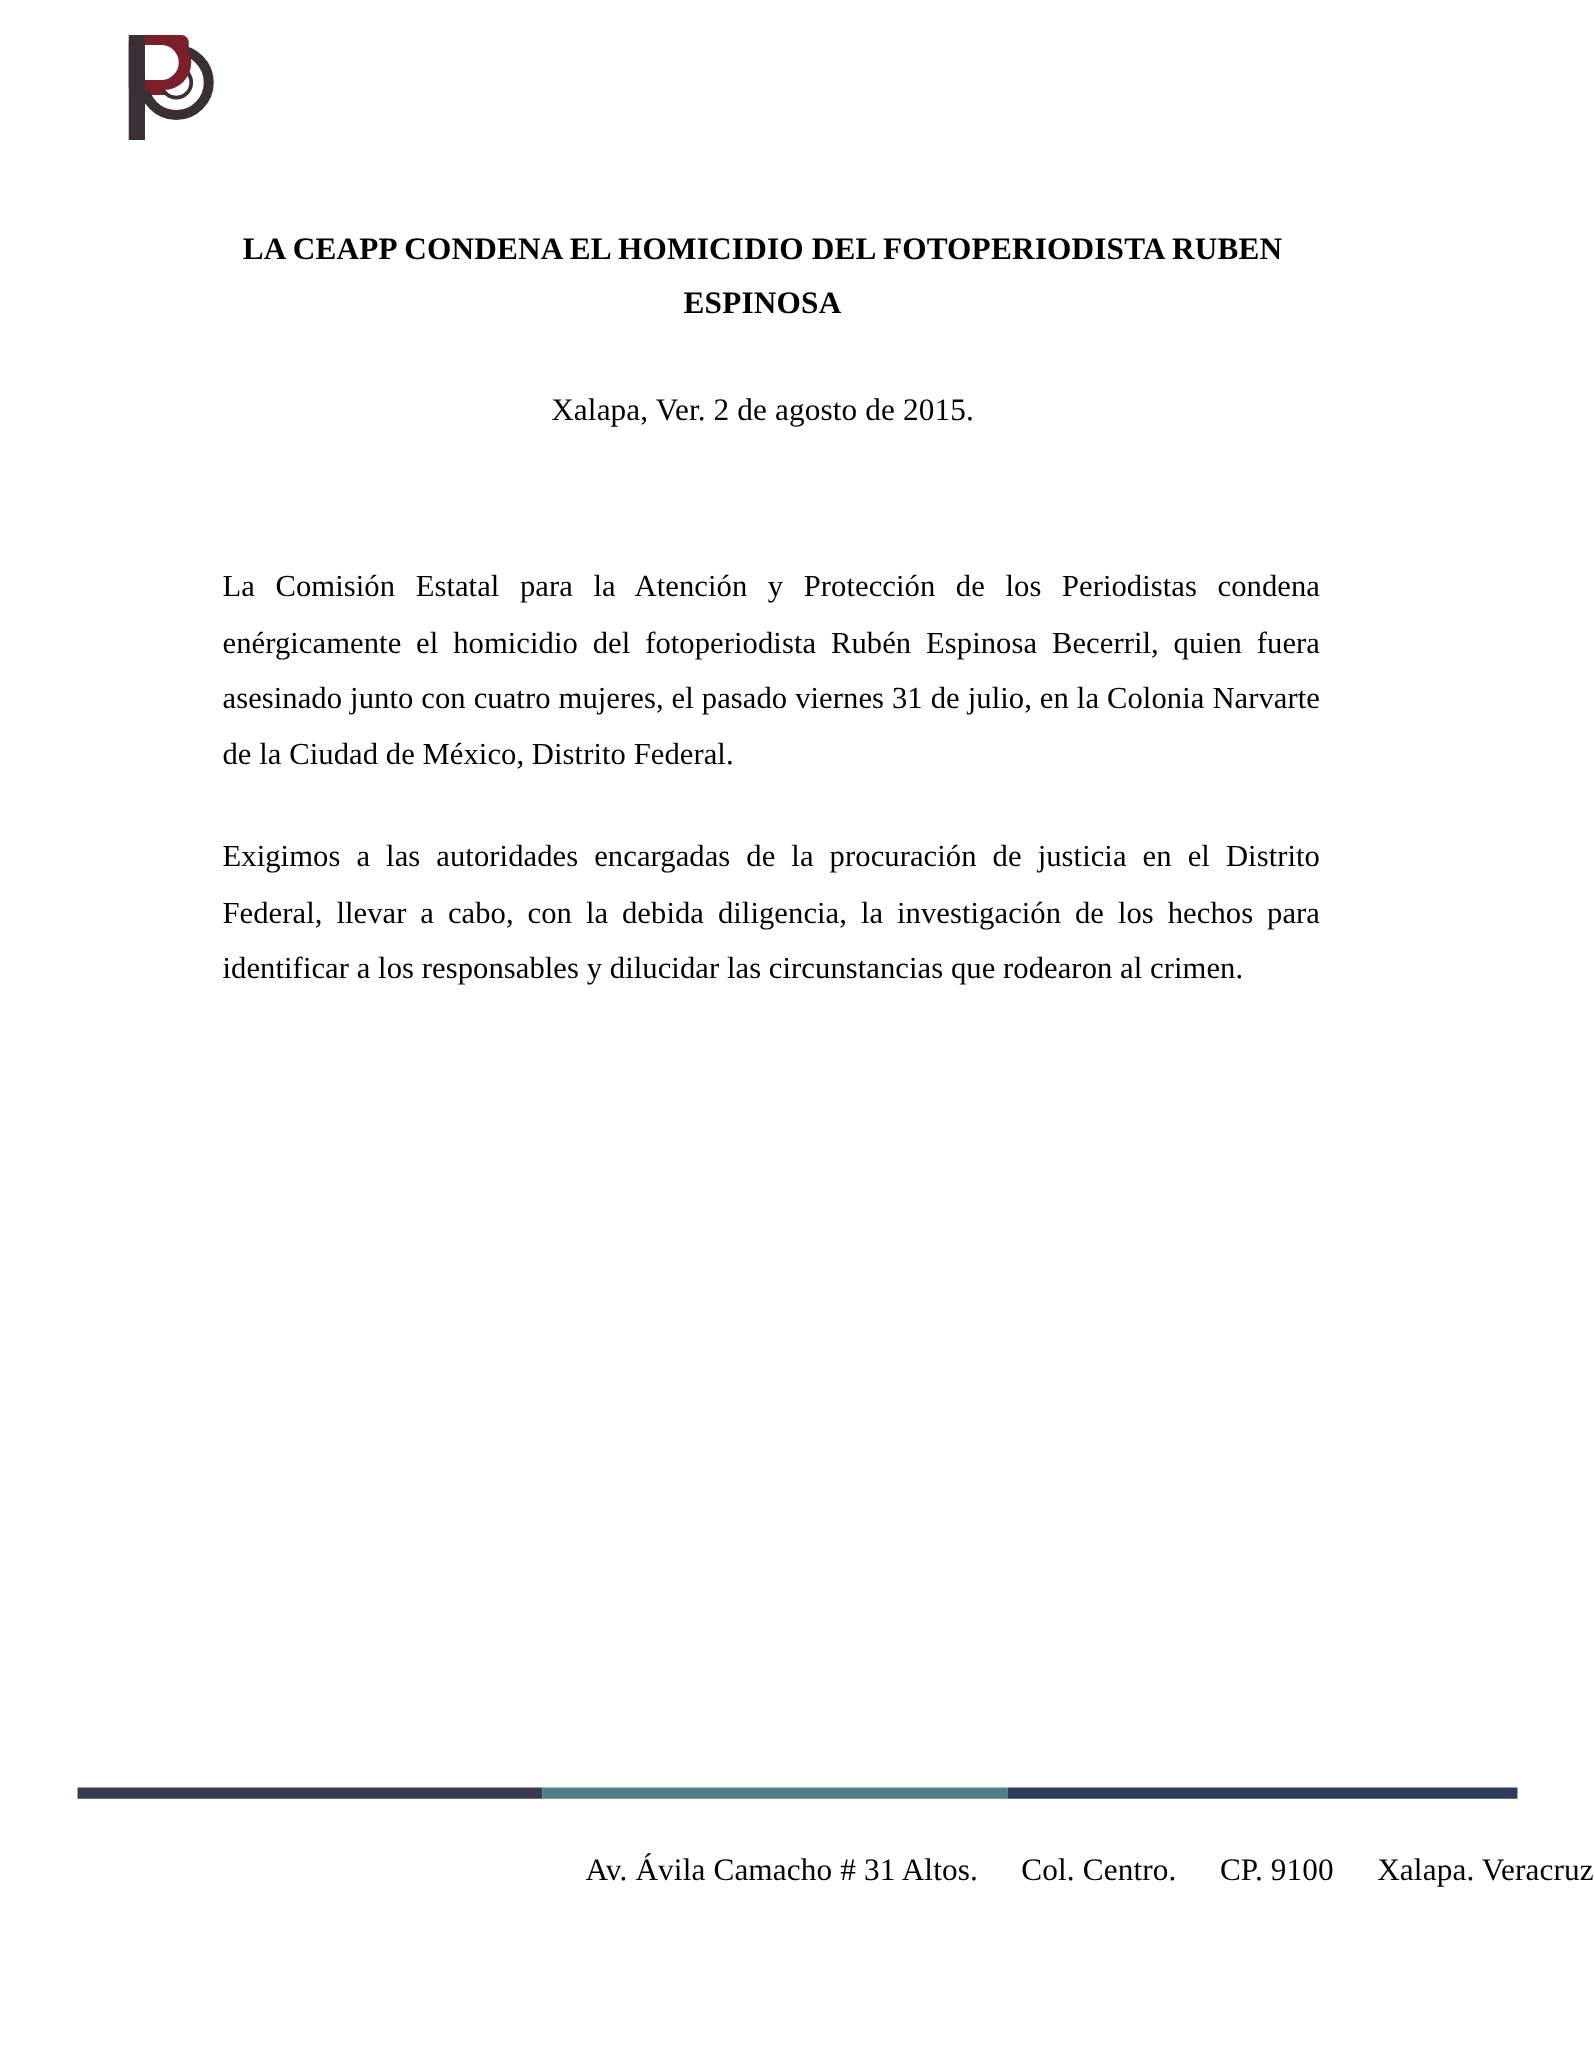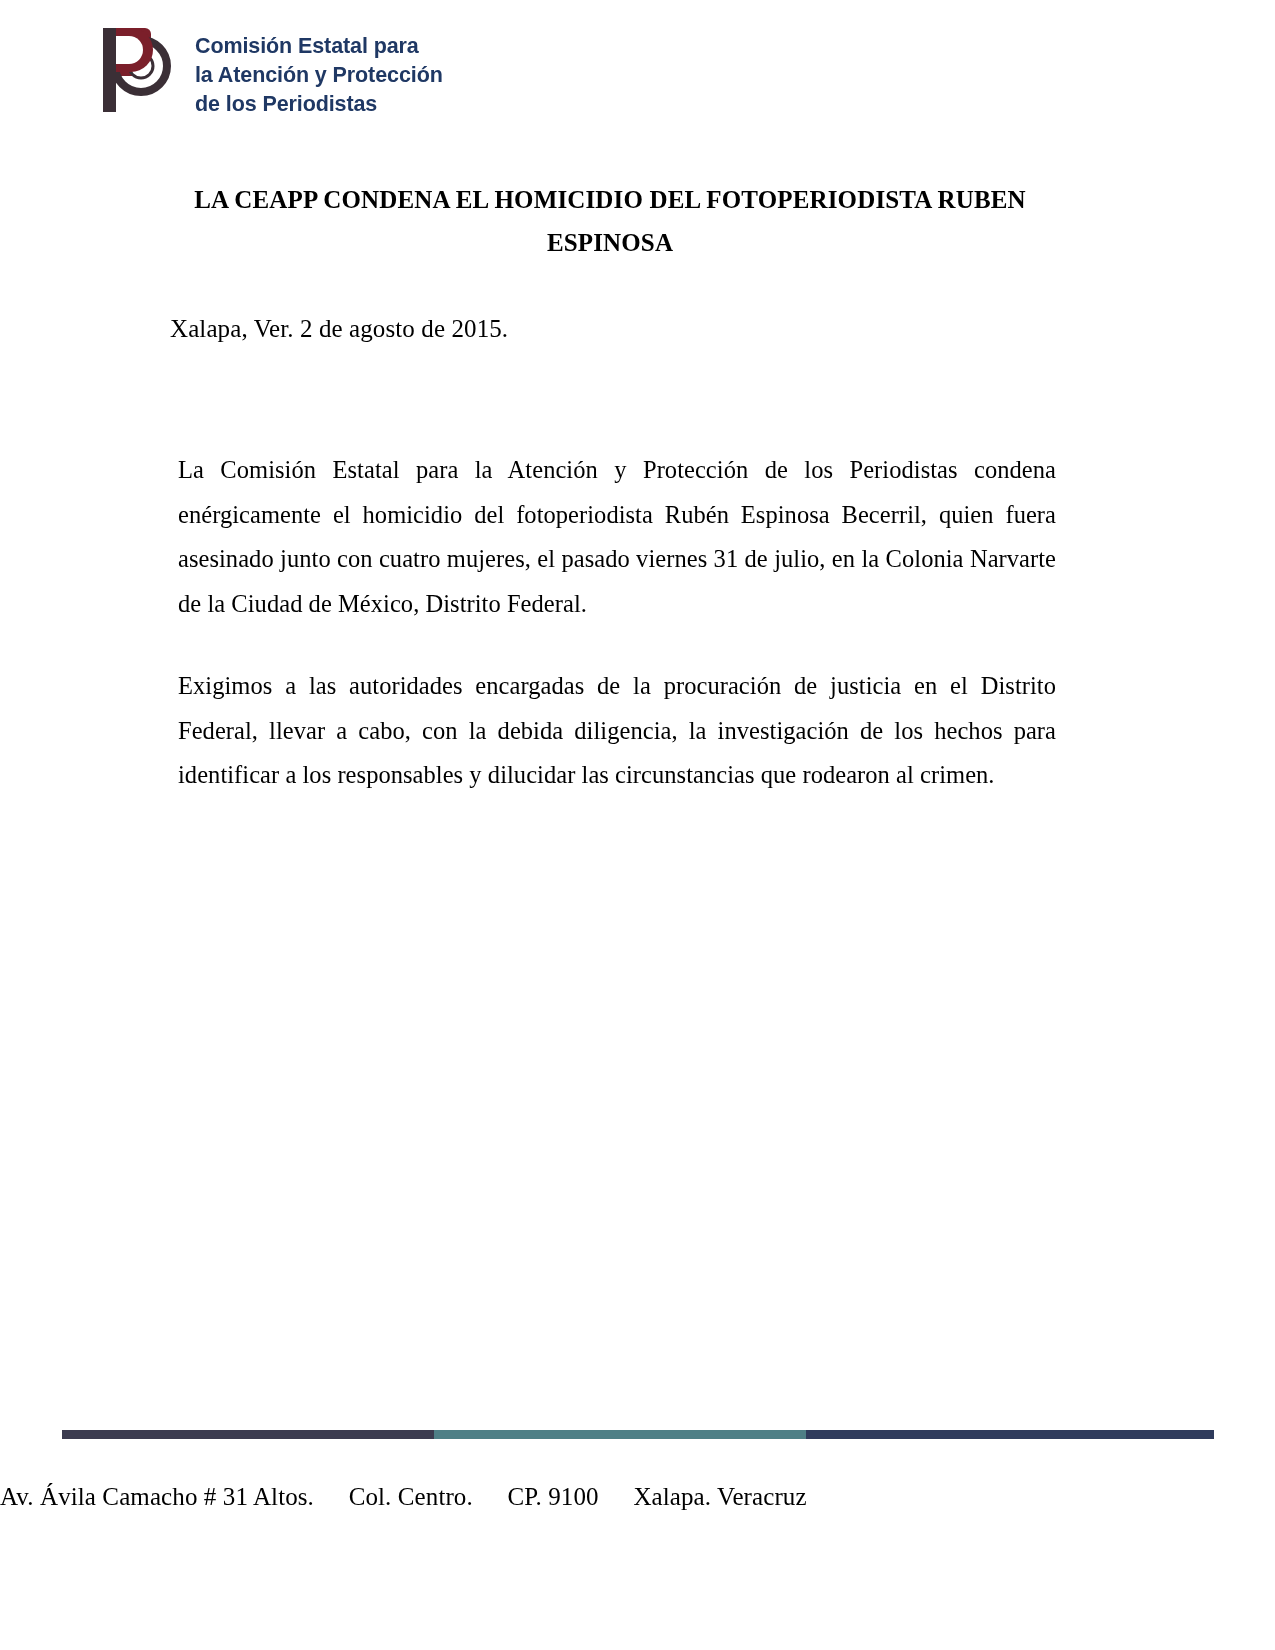--- a/index.html
+++ b/index.html
@@ -60,21 +60,21 @@
     font-weight: bold;
     font-size: 25px;
     line-height: 1.72;
     letter-spacing: 0.15px;
   }
   .dateline {
     position: absolute;
     top: 315px;
     left: 170px;
     width: 880px;
-    text-align: left;
+    text-align: center;
     font-size: 25px;
     letter-spacing: 0.1px;
   }
 
   .paras {
     position: absolute;
     top: 448px;
     left: 178px;
     width: 878px;
   }
@@ -103,21 +103,21 @@
   .bar { height: 100%; }
   .bar.b1 { flex: 0 0 32.3%; background: #3b3b4f; }
   .bar.b2 { flex: 0 0 32.3%; background: #4e7f86; }
   .bar.b3 { flex: 1 1 auto;  background: #2f3b5c; }
 
   .footer-text {
     position: absolute;
     top: 1483px;
     left: 0;
     width: 1275px;
-    text-align: left;
+    text-align: right;
     font-size: 25px;
     letter-spacing: 0.1px;
   }
   .footer-text .gap { display: inline-block; width: 22px; }
 </style>
 </head>
 <body>
 
 <div class="letterhead">
 
@@ -129,23 +129,20 @@
       <circle cx="46" cy="44" r="26" fill="none" stroke="#3b2f36" stroke-width="8"></circle>
       <circle cx="46" cy="44" r="12" fill="#ffffff" stroke="#3b2f36" stroke-width="3"></circle>
 
       <rect x="8" y="6" width="13" height="84" fill="#3b2f36"></rect>
 
       <path d="M21 6 H36 A22 22 0 0 1 36 50 H21 Z" fill="#7b1f2a"></path>
       <path d="M21 14 H34 A14 14 0 0 1 34 42 H21 Z" fill="#ffffff"></path>
     </svg>
   </div>
 
-  <div class="org-name">Comisión Estatal para
-la Atención y Protección
-de los Periodistas</div>
 </div>
 
 <div class="doc">
 
   <div class="title">LA CEAPP CONDENA EL HOMICIDIO DEL FOTOPERIODISTA RUBEN ESPINOSA</div>
 
   <div class="dateline">Xalapa, Ver. 2 de agosto de 2015.</div>
 
   <div class="paras">
     <p class="para">La Comisión Estatal para la Atención y Protección de los Periodistas condena enérgicamente el homicidio del fotoperiodista Rubén Espinosa Becerril, quien fuera asesinado junto con cuatro mujeres, el pasado viernes 31 de julio, en la Colonia Narvarte de la Ciudad de México, Distrito Federal.</p>

